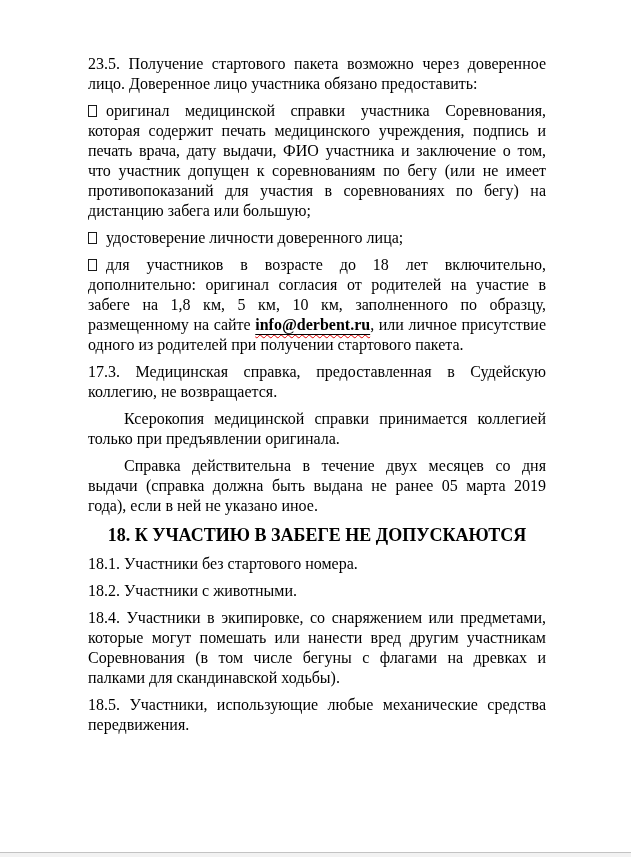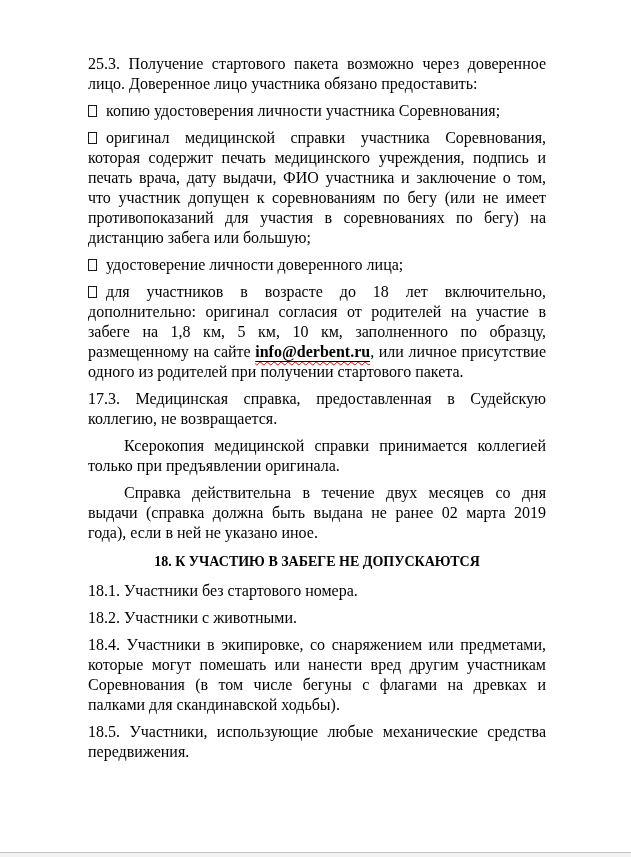--- a/index.html
+++ b/index.html
@@ -24,21 +24,21 @@
   .para {
     font-size: 16px;
     line-height: 20px;
     text-align: justify;
     margin: 0 0 7px 0;
   }
   .para.indent {
     text-indent: 36px;
   }
   .heading {
-    font-size: 14px;
+    font-size: 18px;
     line-height: 20px;
     font-weight: bold;
     text-align: center;
     margin: 9px 0 9px 0;
   }
   .cb {
     display: inline-block;
     width: 9px;
     height: 12px;
     border: 1px solid #1a1a1a;
@@ -63,28 +63,27 @@
     height: 5px;
     background: #f2f2f2;
     border-top: 1px solid #c3c3c3;
     box-sizing: border-box;
   }
 </style>
 </head>
 <body>
 
 <main class="doc">
-    <p class="para">25.3. Получение стартового пакета возможно через доверенное лицо. Доверенное лицо участника обязано предоставить:</p>
-    <p class="para"><span class="cb"></span>копию удостоверения личности участника Соревнования;</p>
+    <p class="para">23.5. Получение стартового пакета возможно через доверенное лицо. Доверенное лицо участника обязано предоставить:</p>
     <p class="para"><span class="cb"></span>оригинал медицинской справки участника Соревнования, которая содержит печать медицинского учреждения, подпись и печать врача, дату выдачи, ФИО участника и заключение о том, что участник допущен к соревнованиям по бегу (или не имеет противопоказаний для участия в соревнованиях по бегу) на дистанцию забега или большую;</p>
     <p class="para"><span class="cb"></span>удостоверение личности доверенного лица;</p>
     <p class="para"><span class="cb"></span>для участников в возрасте до 18 лет включительно, дополнительно: оригинал согласия от родителей на участие в забеге на 1,8 км, 5 км, 10 км, заполненного по образцу, размещенному на сайте <span class="spell"><span class="email">info@derbent.ru</span></span>, или личное присутствие одного из родителей при получении стартового пакета.</p>
     <p class="para">17.3. Медицинская справка, предоставленная в Судейскую коллегию, не возвращается.</p>
     <p class="para indent">Ксерокопия медицинской справки принимается коллегией только при предъявлении оригинала.</p>
-    <p class="para indent">Справка действительна в течение двух месяцев со дня выдачи (справка должна быть выдана не ранее 02 марта 2019 года), если в ней не указано иное.</p>
+    <p class="para indent">Справка действительна в течение двух месяцев со дня выдачи (справка должна быть выдана не ранее 05 марта 2019 года), если в ней не указано иное.</p>
     <h2 class="heading">18. К УЧАСТИЮ В ЗАБЕГЕ НЕ ДОПУСКАЮТСЯ</h2>
     <p class="para">18.1. Участники без стартового номера.</p>
     <p class="para">18.2. Участники с животными.</p>
     <p class="para">18.4. Участники в экипировке, со снаряжением или предметами, которые могут помешать или нанести вред другим участникам Соревнования (в том числе бегуны с флагами на древках и палками для скандинавской ходьбы).</p>
     <p class="para">18.5. Участники, использующие любые механические средства передвижения.</p>
   </main>
 
 <div class="bottom-bar"></div>
 
 </body></html>

